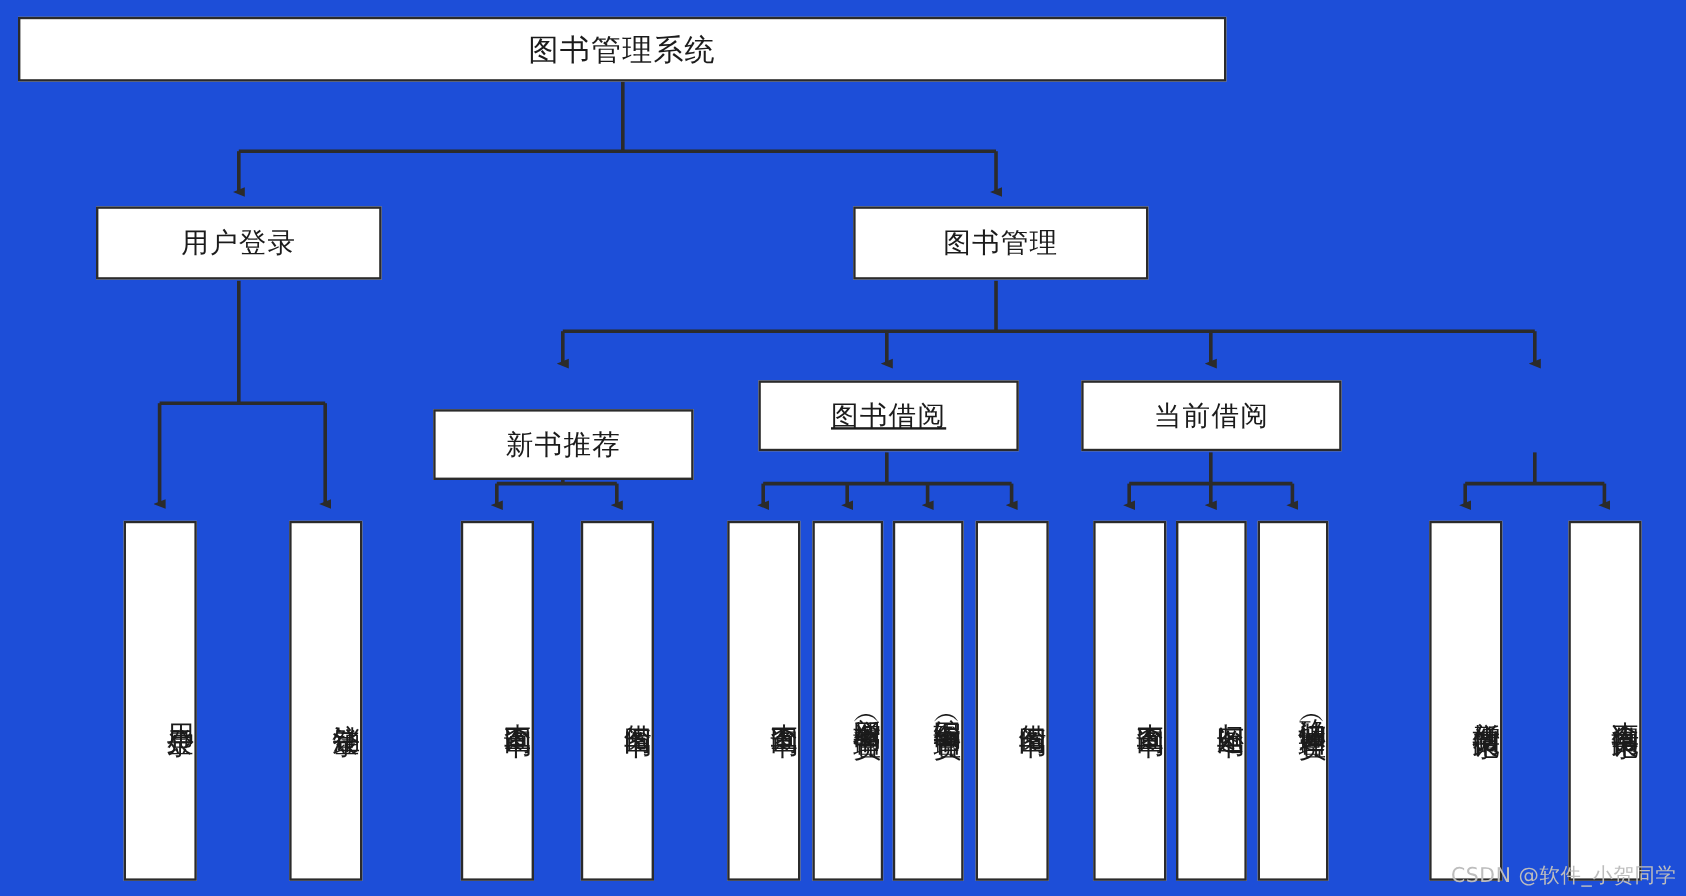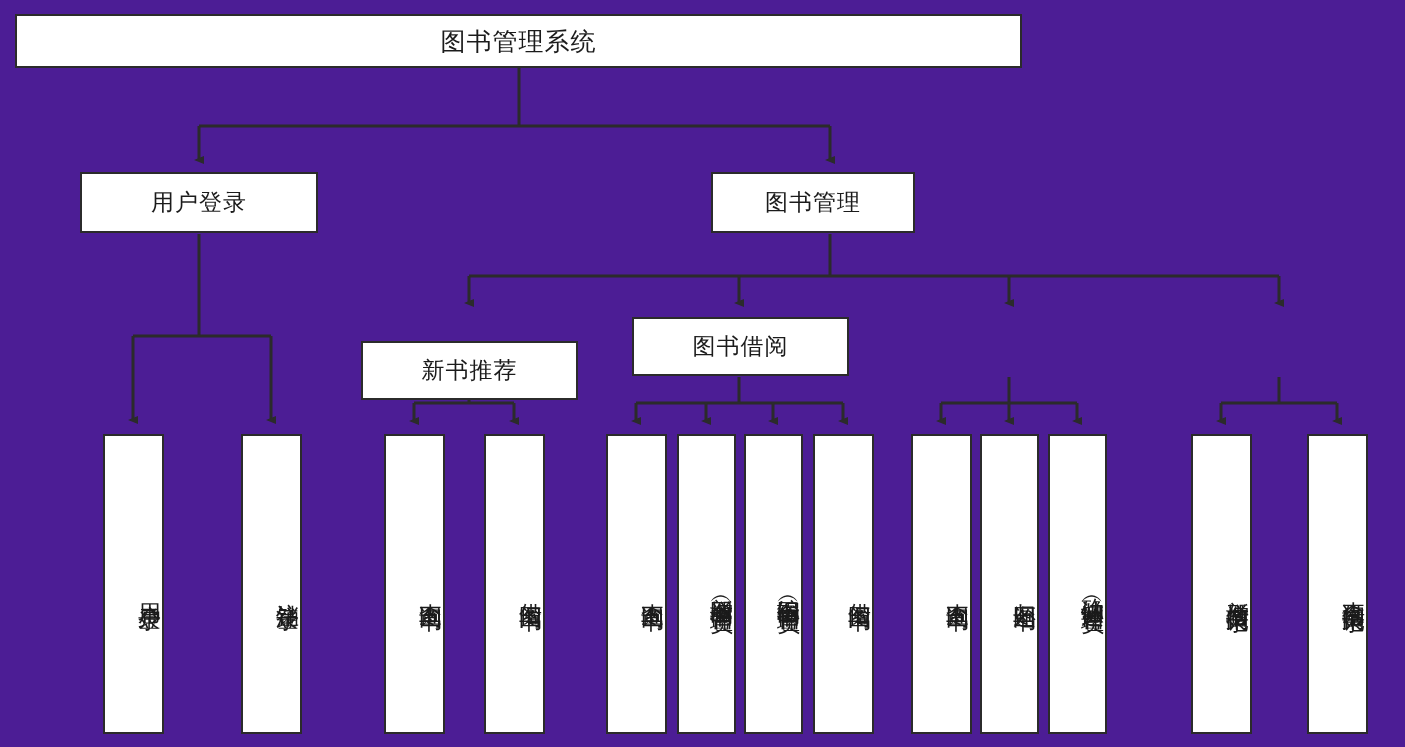--- a/index.html
+++ b/index.html
@@ -8,21 +8,21 @@
     padding: 0;
     background: #ffffff;
   }
   body {
     font-family: "DejaVu Sans", "Liberation Sans", sans-serif;
   }
   #canvas {
     position: relative;
     width: 1405px;
     height: 747px;
-    background: #4c1d95;
+    background: #1d4ed8;
     overflow: hidden;
   }
   svg.wires {
     position: absolute;
     left: 0;
     top: 0;
     width: 1405px;
     height: 747px;
     pointer-events: none;
   }
@@ -120,26 +120,27 @@
       <path d="M1221,403 L1337,403"></path>
       <path d="M1221,403 L1221,421" marker-end="url(#arrow)"></path>
       <path d="M1337,403 L1337,421" marker-end="url(#arrow)"></path>
     </g>
   </svg>
 
   <div class="node horiz" id="title-node" style="left:15px; top:14px; width:1007px; height:54px;">图书管理系统</div>
 
   <div class="node horiz" style="left:80px; top:172px; width:238px; height:61px;">用户登录</div>
 
-  <div class="node horiz" style="left:711px; top:172px; width:204px; height:61px;">图书管理</div>
+  <div class="node horiz" style="left:711px; top:172px; width:246px; height:61px;">图书管理</div>
 
   <div class="node horiz" style="left:361px; top:317px; width:217px; height:59px;margin-top:24px;">新书推荐</div>
 
-  <div class="node horiz" style="left:632px; top:317px; width:217px; height:59px;">图书借阅</div>
+  <div class="node horiz" style="left:632px; top:317px; width:217px; height:59px;text-decoration:underline;">图书借阅</div>
 
+  <div class="node horiz" style="left:901px; top:317px; width:217px; height:59px;">当前借阅</div>
 
 
   <div class="node vert" style="left:103px; top:434px; width:61px; height:300px;">
     <span class="vtext">用户登录</span>
   </div>
 
   <div class="node vert" style="left:241px; top:434px; width:61px; height:300px;">
     <span class="vtext">注销登录</span>
   </div>
 
@@ -180,14 +181,15 @@
   </div>
 
   <div class="node vert" style="left:1191px; top:434px; width:61px; height:300px;">
     <span class="vtext">新增借阅记录</span>
   </div>
 
   <div class="node vert" style="left:1307px; top:434px; width:61px; height:300px;">
     <span class="vtext">查询借阅记录</span>
   </div>
 
+  <div class="watermark">CSDN @软件_小贺同学</div>
 
 </div>
 
 </body></html>

